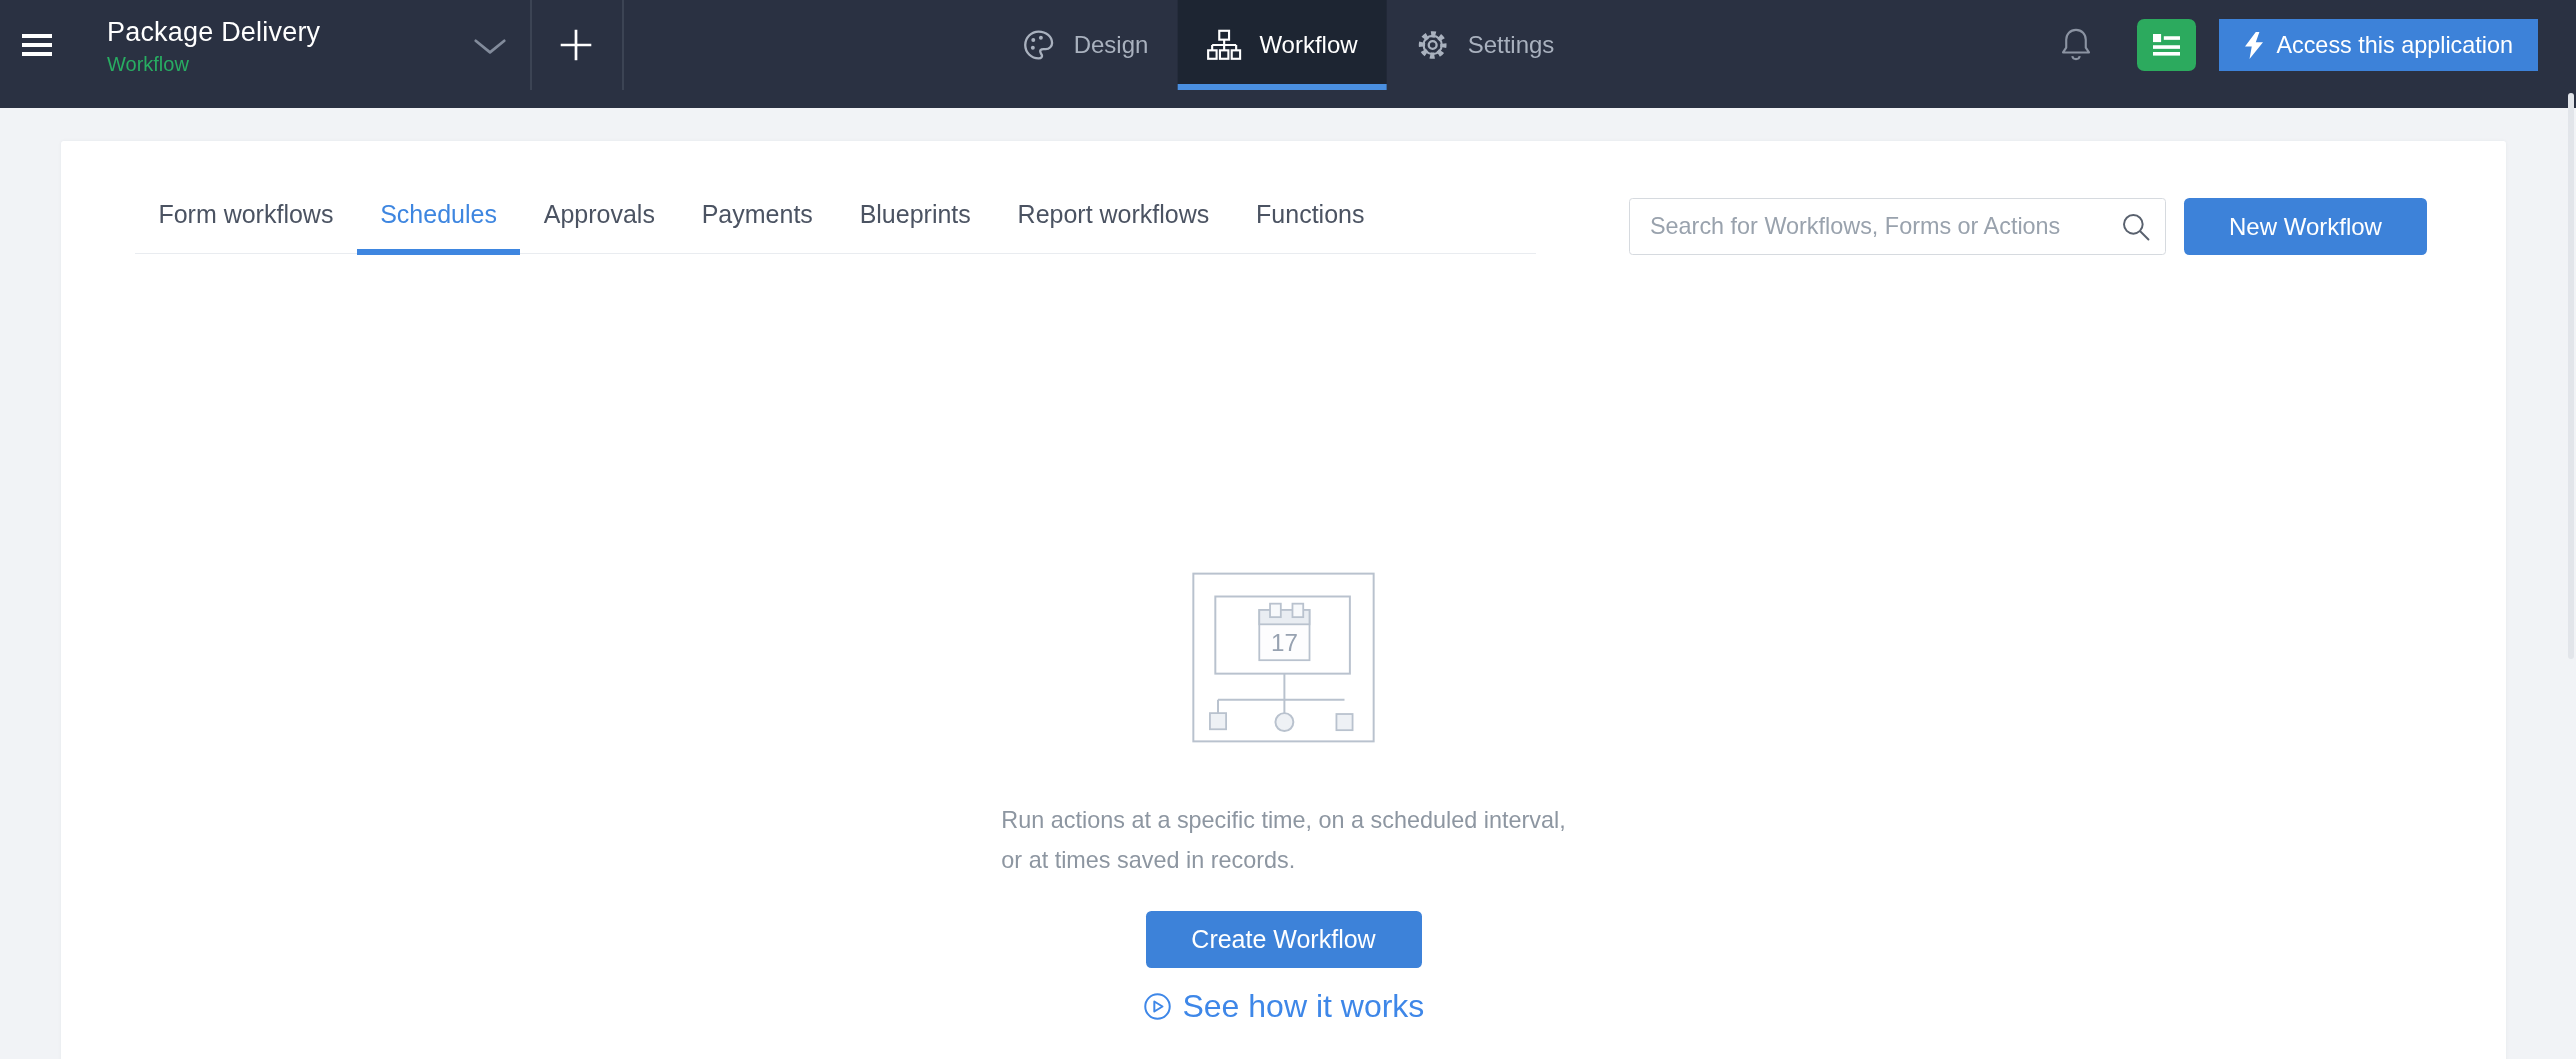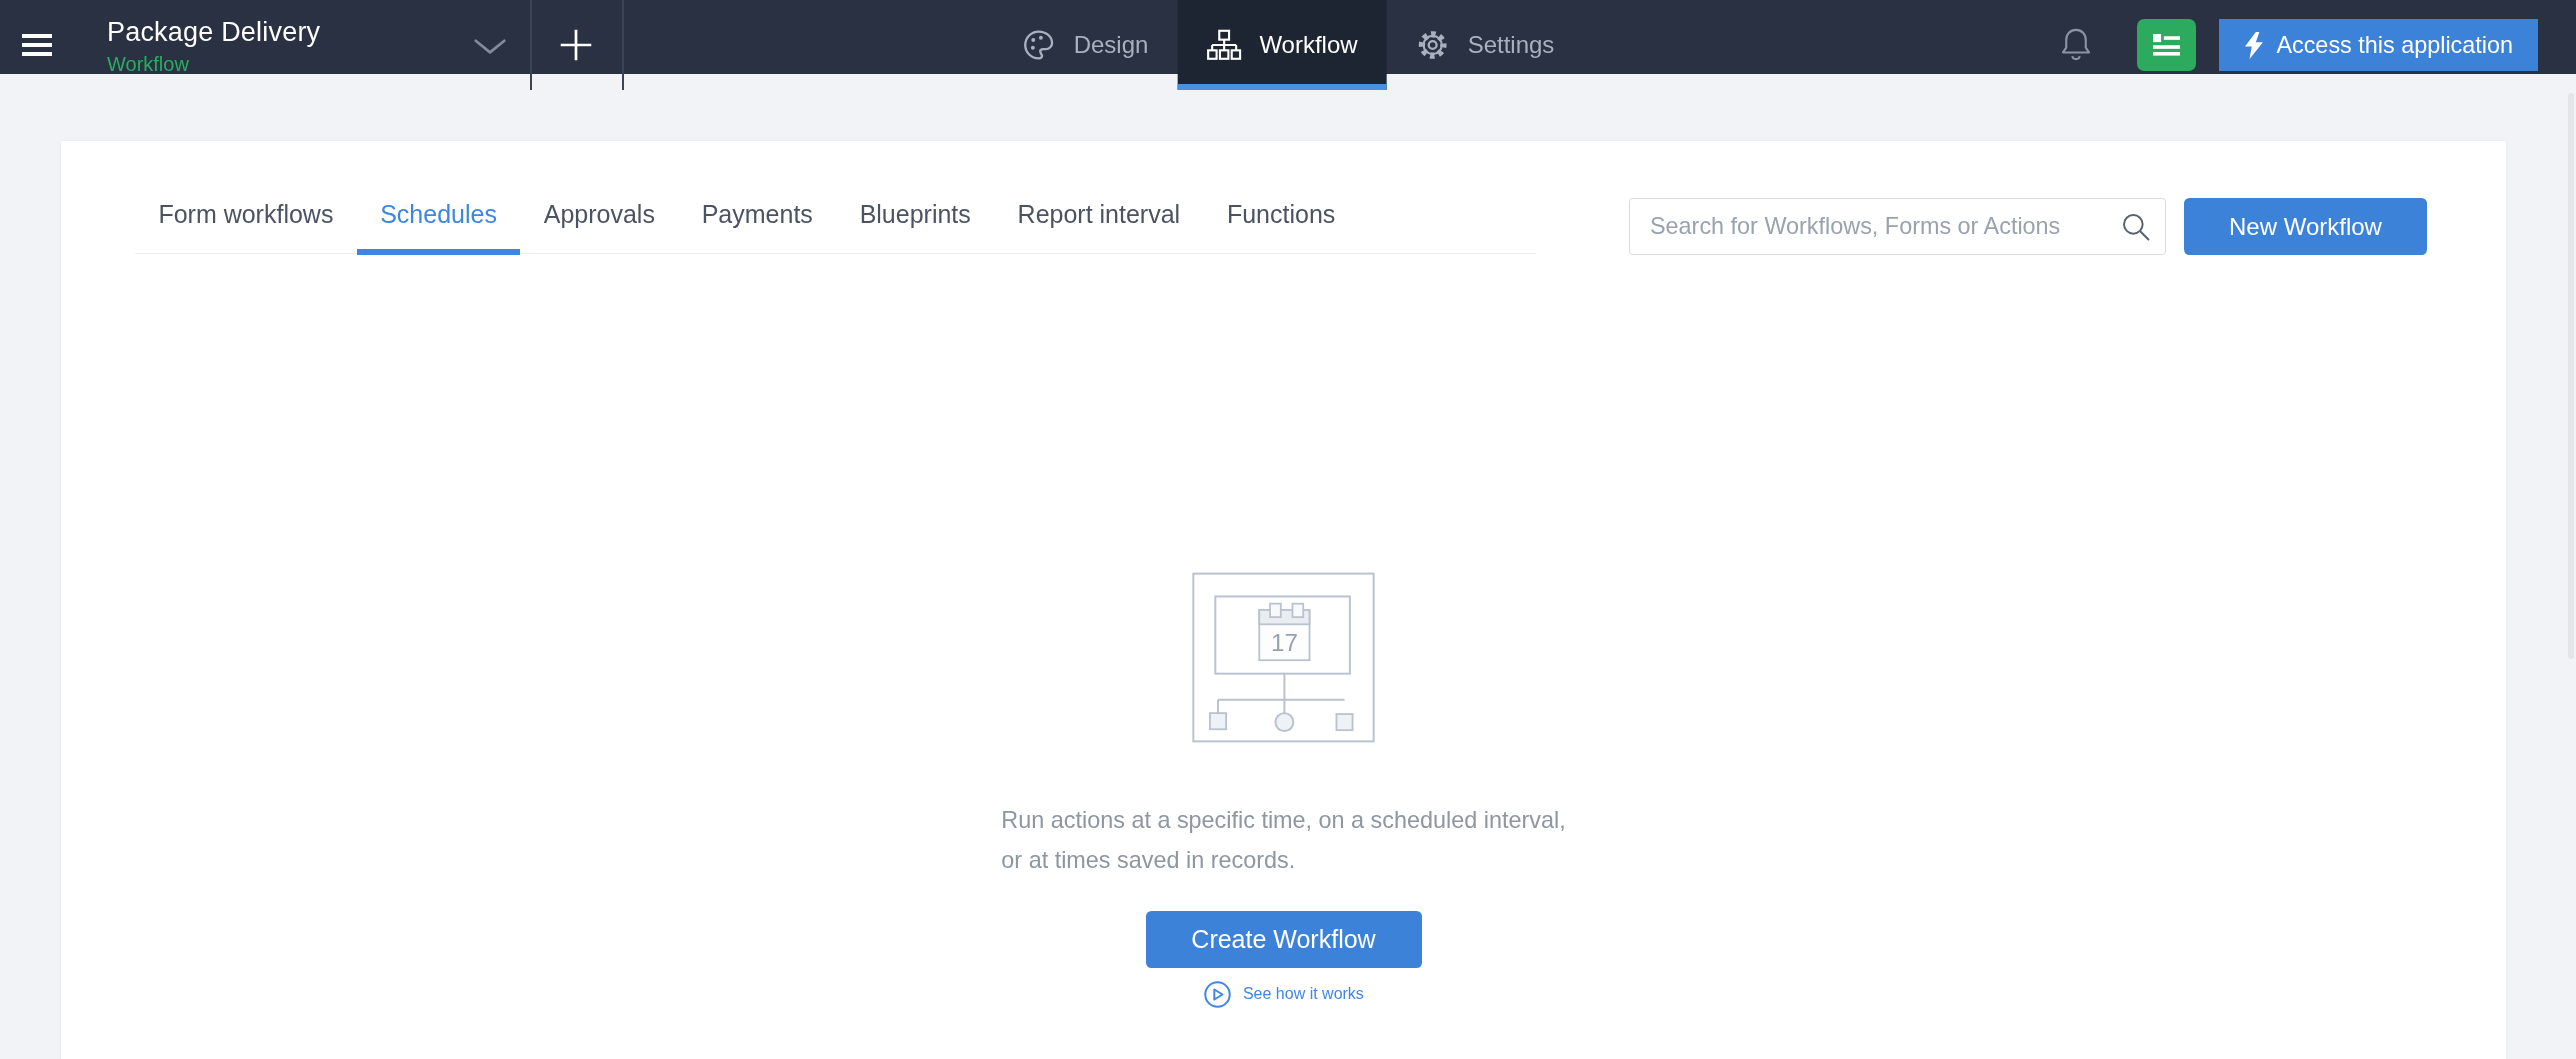--- a/index.html
+++ b/index.html
@@ -7,21 +7,21 @@
     width: 2576px; height: 1060px;
     overflow: hidden;
     font-family: "Liberation Sans", sans-serif;
     background: #f1f3f6;
   }
   .app { position: relative; width: 2576px; height: 1060px; }
 
   
   .topbar {
     position: relative;
-    width: 100%; height: 74px;
+    width: 100%; height: 108px;
     background: #2a3142;
   }
   .topbar-left { position: absolute; left: 0; top: 0; width: 629px; height: 90px; }
   .hamburger-btn {
     position: absolute; left: 21.6px; top: 30.5px;
     width: 30.5px; height: 29px;
     background: none; border: none; cursor: pointer;
     display: flex; flex-direction: column; justify-content: space-between; padding: 3.6px 0;
   }
   .hamburger-btn span { display: block; width: 30px; height: 3.6px; background: #ffffff; }
@@ -136,24 +136,24 @@
     font-size: 23.4px; line-height: 40px; color: #8d96a1;
   }
   .create-workflow-btn {
     margin-top: 30.5px;
     width: 276px; height: 57px;
     border: none; border-radius: 5.4px;
     background: #3d82d9; color: #ffffff;
     font-size: 25px; font-family: inherit; cursor: pointer;
   }
   .see-how-link {
-    margin-top: 12px;
+    margin-top: 20px;
     display: flex; align-items: center; gap: 10.8px;
     background: none; border: none; cursor: pointer;
-    color: #3e87e8; font-size: 16px; font-family: inherit;
+    color: #3e87e8; font-size: 32px; font-family: inherit;
     text-decoration: none;
   }
 
   
   .scrollbar-thumb {
     position: absolute; right: 1.8px; top: 93px;
     width: 6.3px; height: 566px;
     background: #e2e5ea; border-radius: 3.6px;
   }
 </style>
@@ -250,21 +250,21 @@
   <main class="main-area">
     <section class="card">
 
       <div class="card-header">
         <div class="tabs">
           <button class="tab">Form workflows</button>
           <button class="tab active">Schedules</button>
           <button class="tab">Approvals</button>
           <button class="tab">Payments</button>
           <button class="tab">Blueprints</button>
-          <button class="tab">Report interval</button>
+          <button class="tab">Report workflows</button>
           <button class="tab">Functions</button>
         </div>
 
         <div class="header-actions">
           <div class="search-wrap">
             <input class="search-input" type="text" value="" placeholder="Search for Workflows, Forms or Actions" style="">
             <button class="search-icon-btn">
               <svg width="32" height="32" viewBox="0 0 36 36" fill="none" stroke="#59616e" stroke-width="2.2">
                 <circle cx="15" cy="15" r="10.5"></circle>
                 <path d="M23 23 L32 32" stroke-linecap="round"></path>

